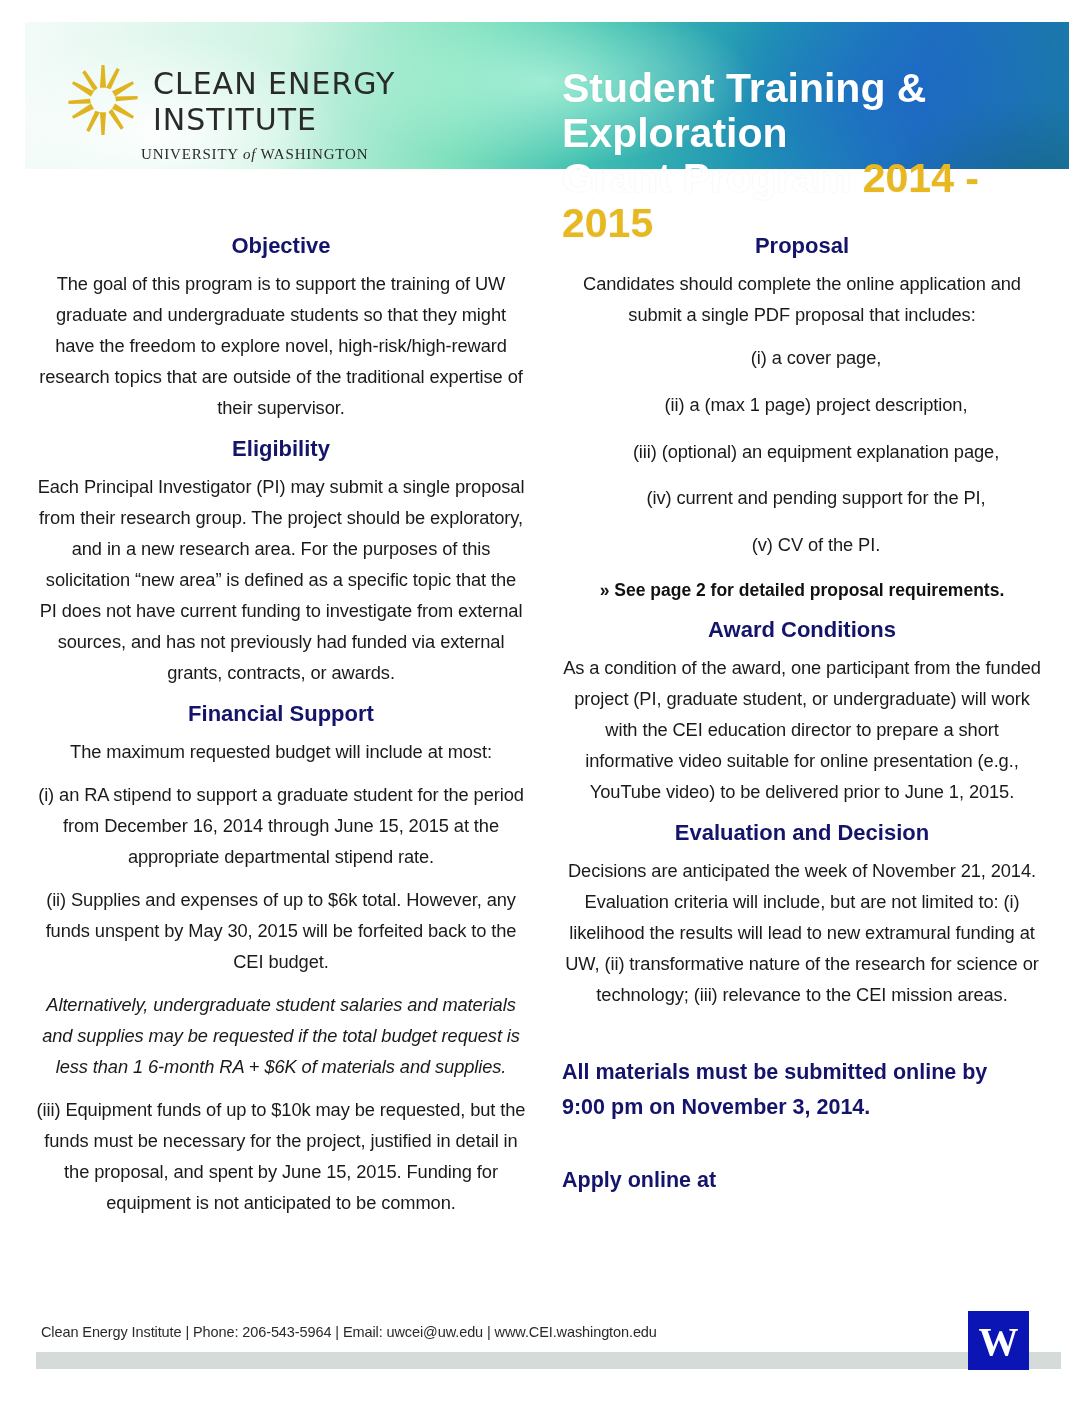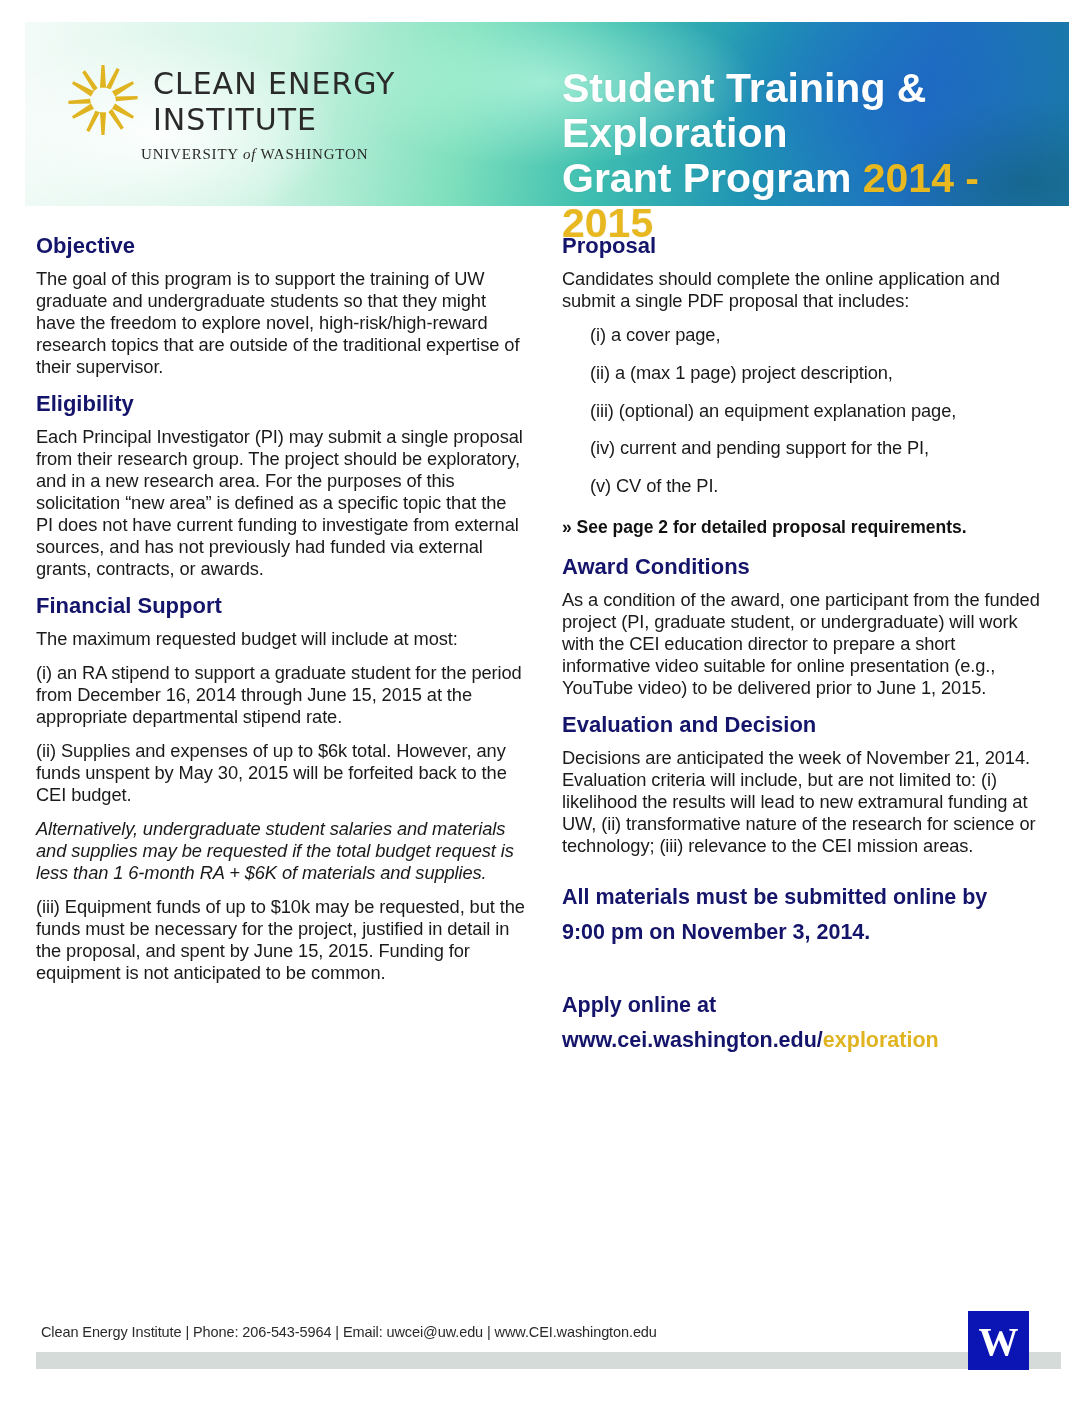--- a/index.html
+++ b/index.html
@@ -1,20 +1,20 @@
 <!DOCTYPE html>
 <html><head>
   <meta charset="utf-8">
   <style>
     * { box-sizing: border-box; margin: 0; padding: 0; }
     html, body { width: 1088px; height: 1408px; background: #ffffff; overflow: hidden; }
     body { position: relative; font-family: "Liberation Sans", sans-serif; color: #1a1a1a; }
 
     .banner {
-      position: absolute; left: 25px; top: 22px; width: 1044px; height: 184px;
+      position: absolute; left: 25px; top: 22px; width: 1044px; height: 147px;
       background:
         radial-gradient(ellipse 260px 140px at 130px 110px, rgba(255,255,255,0.95), rgba(255,255,255,0) 70%),
         radial-gradient(ellipse 300px 120px at 520px 60px, rgba(190,250,225,0.7), rgba(190,250,225,0) 70%),
         radial-gradient(ellipse 280px 160px at 870px 70px, rgba(30,100,200,0.55), rgba(30,100,200,0) 70%),
         radial-gradient(ellipse 200px 120px at 1000px 160px, rgba(20,90,120,0.55), rgba(20,90,120,0) 70%),
         linear-gradient(100deg, #f4fbf8 0%, #cdf3e3 25%, #7fe0bd 42%, #3fbfb0 55%, #1f93b4 70%, #1d6fbf 85%, #1a7aa6 100%);
     }
     .logo-sun { position: absolute; left: 40px; top: 40px; width: 76px; height: 76px; }
     .logo-line1, .logo-line2 {
       position: absolute; left: 128px; font-family: "DejaVu Sans", sans-serif;
@@ -36,27 +36,27 @@
 
     .col { position: absolute; top: 232px; }
     .col-left { left: 36px; width: 490px; }
     .col-right { left: 562px; width: 480px; }
 
     h2 {
       color: #14146b; font-family: "Liberation Sans", sans-serif; font-weight: bold;
       font-size: 22px; line-height: 28px; margin-bottom: 8px;
     }
     p {
-      font-size: 18.3px; line-height: 22px; color: #1a1a1a; margin-bottom: 12px;
+      font-size: 18.3px; line-height: 31px; color: #1a1a1a; margin-bottom: 12px;
       letter-spacing: -0.1px;
     }
     p.italic { font-style: italic; }
     p.item { margin-bottom: 15.8px; margin-left: 28px; }
     .see-more { font-weight: bold; font-size: 17.5px; color: #111; margin-bottom: 12px; line-height: 28px; }
-    .section { margin-bottom: 4px; }
+    .section { margin-bottom: 4px; text-align: center; }
     .callout {
       color: #14146b; font-weight: bold; font-size: 21.5px; line-height: 35px;
     }
     .callout .accent { color: #e0b420; }
 
     .footer-text {
       position: absolute; left: 41px; top: 1324px; font-size: 14.5px; color: #2a2a2a;
       letter-spacing: -0.1px;
     }
     .footer-bar {
@@ -130,28 +130,27 @@
   </div>
   <div class="section">
     <h2>Award Conditions</h2>
     <p>As a condition of the award, one participant from the funded project (PI, graduate student, or undergraduate) will work with the CEI education director to prepare a short informative video suitable for online presentation (e.g., YouTube video) to be delivered prior to June 1, 2015.</p>
   </div>
   <div class="section">
     <h2>Evaluation and Decision</h2>
     <p>Decisions are anticipated the week of November 21, 2014. Evaluation criteria will include, but are not limited to: (i) likelihood the results will lead to new extramural funding at UW, (ii) transformative nature of the research for science or technology; (iii) relevance to the CEI mission areas.</p>
   </div>
 
-  <div class="callout" style="margin-top:23px;">
+  <div class="callout" style="margin-top:45px;">
     <div>All materials must be submitted online by</div>
     <div>9:00 pm on November 3, 2014.</div>
   </div>
 
   <div class="callout" style="margin-top:38px;">
     <div>Apply online at</div>
-    <div><span>www.cei.washington.edu/</span><span class="accent">exploration</span></div>
   </div>
 </div>
 
 <div class="footer-text">Clean Energy Institute  |  Phone: 206-543-5964  |  Email: uwcei@uw.edu  |  www.CEI.washington.edu</div>
 <div class="footer-bar"></div>
 <div class="uw-box">
   <span>W</span>
 </div>
 
 </body></html>

